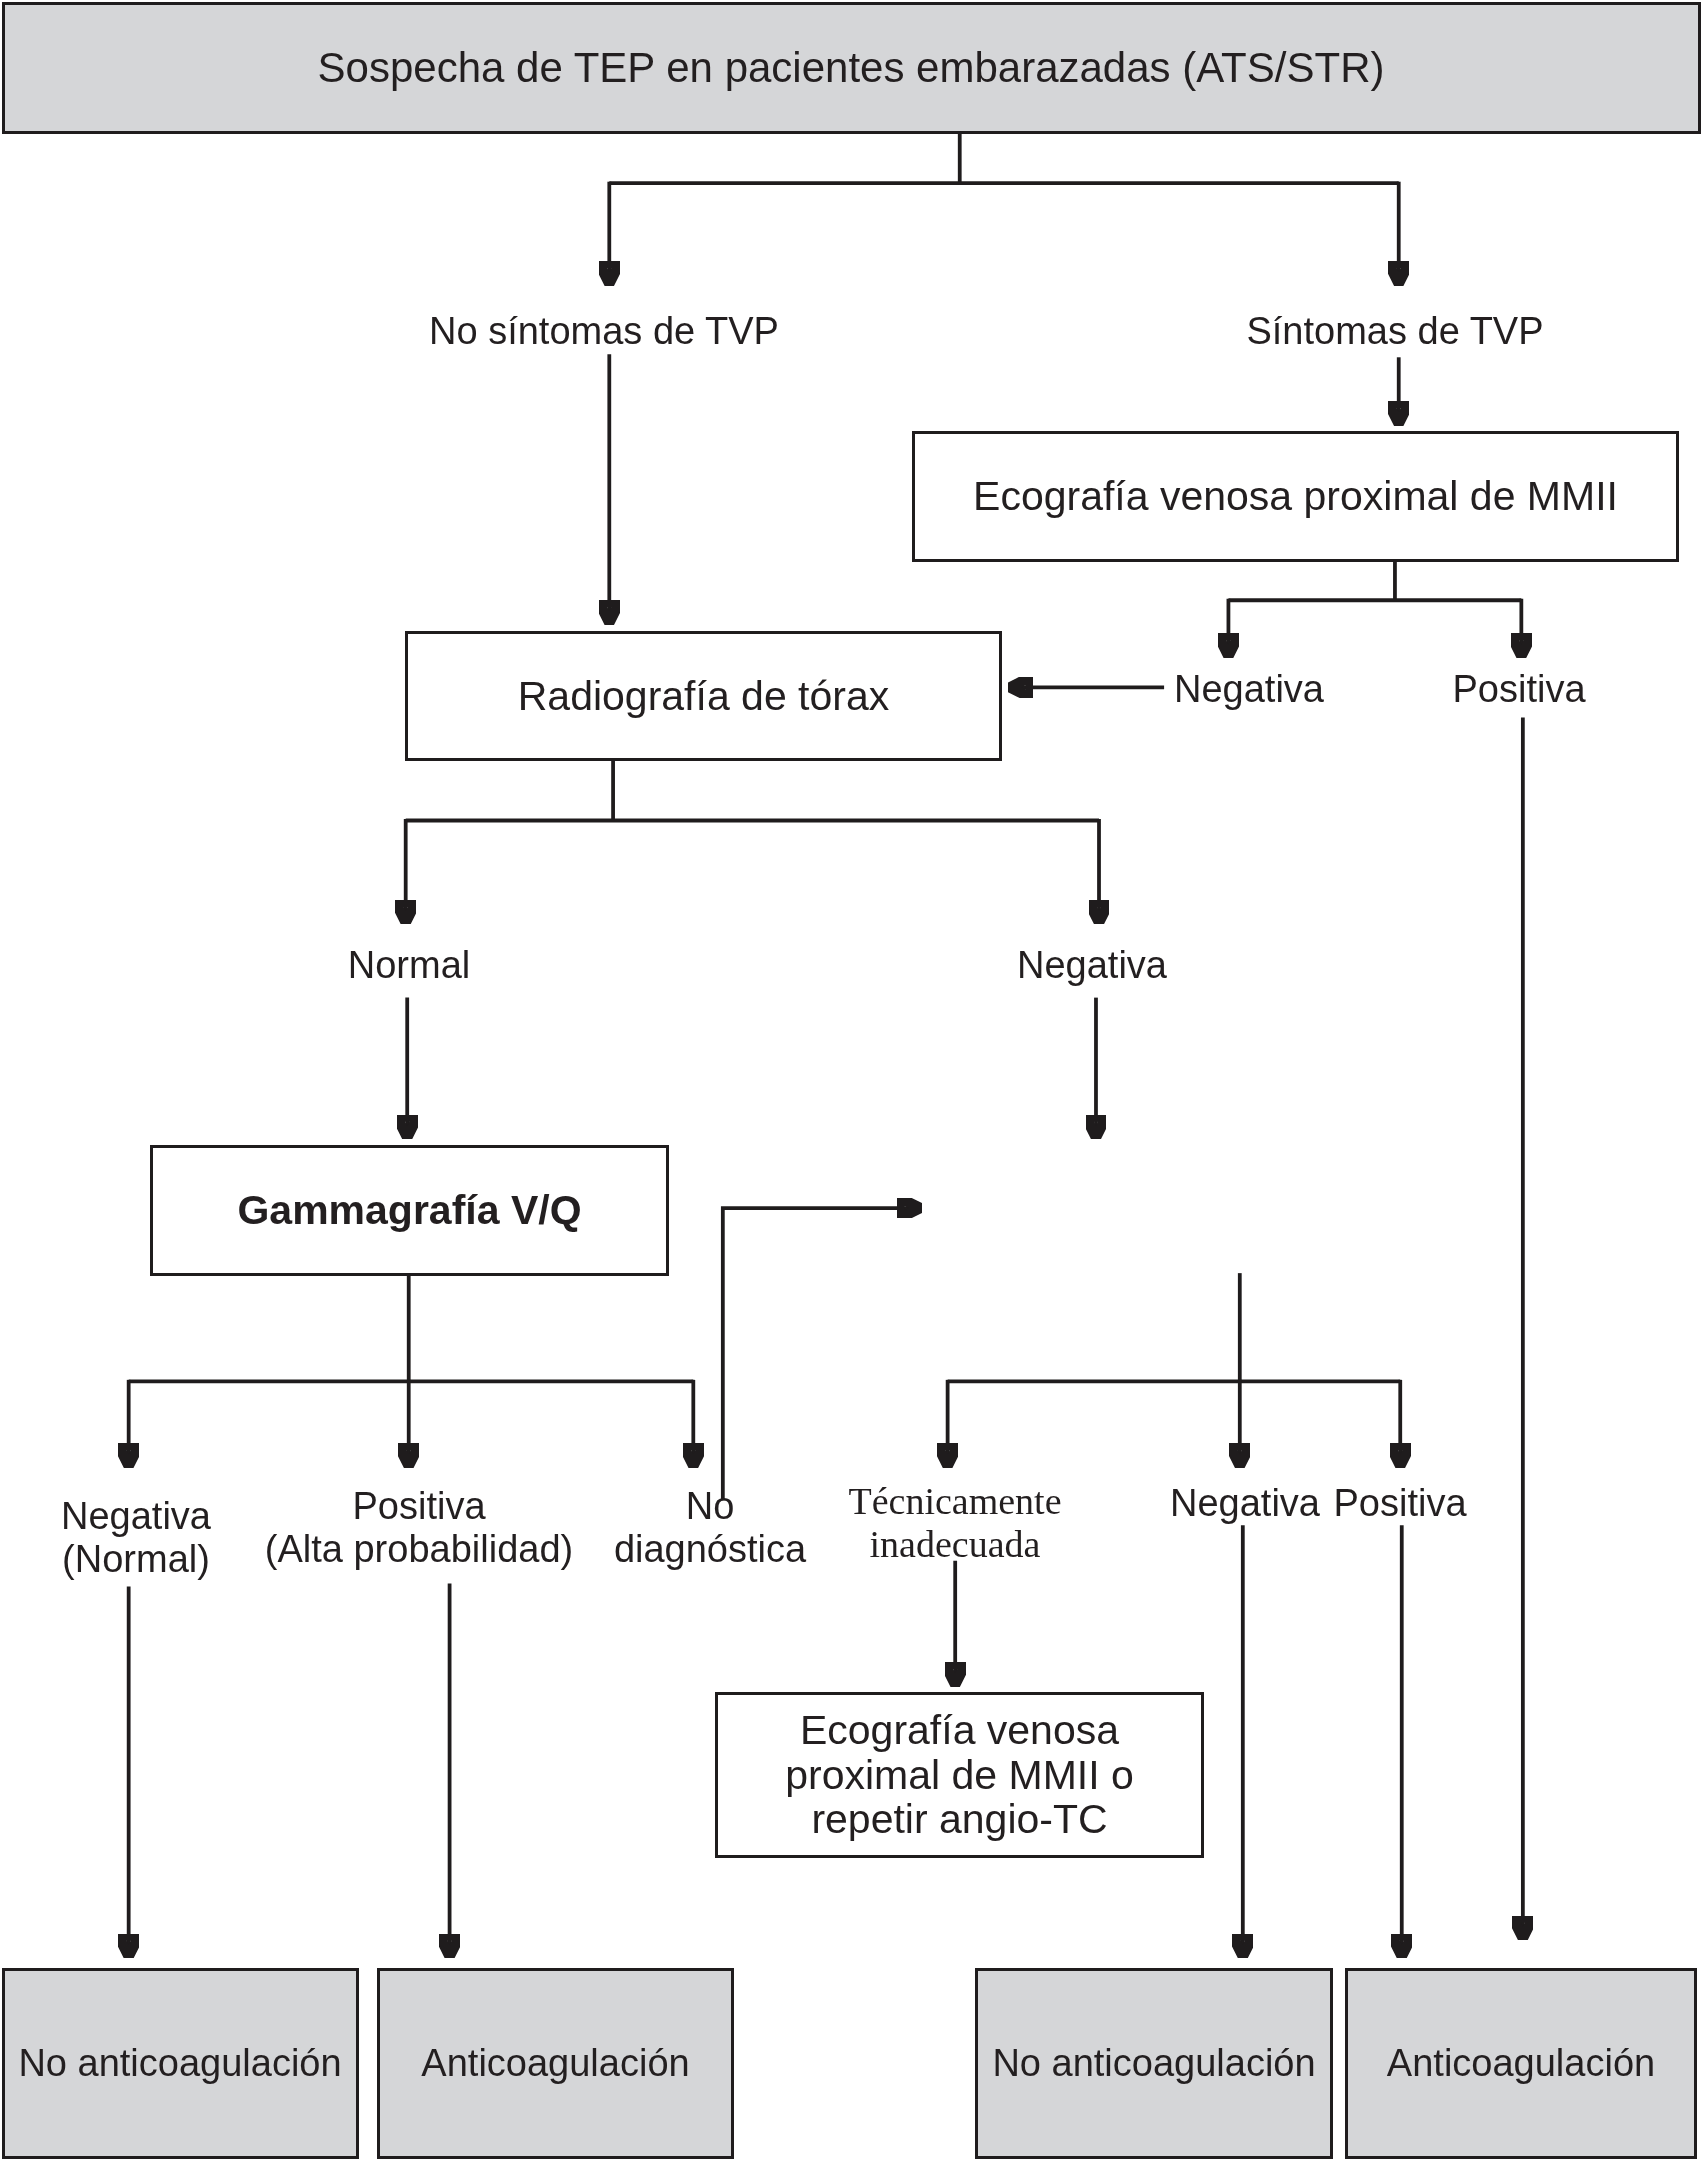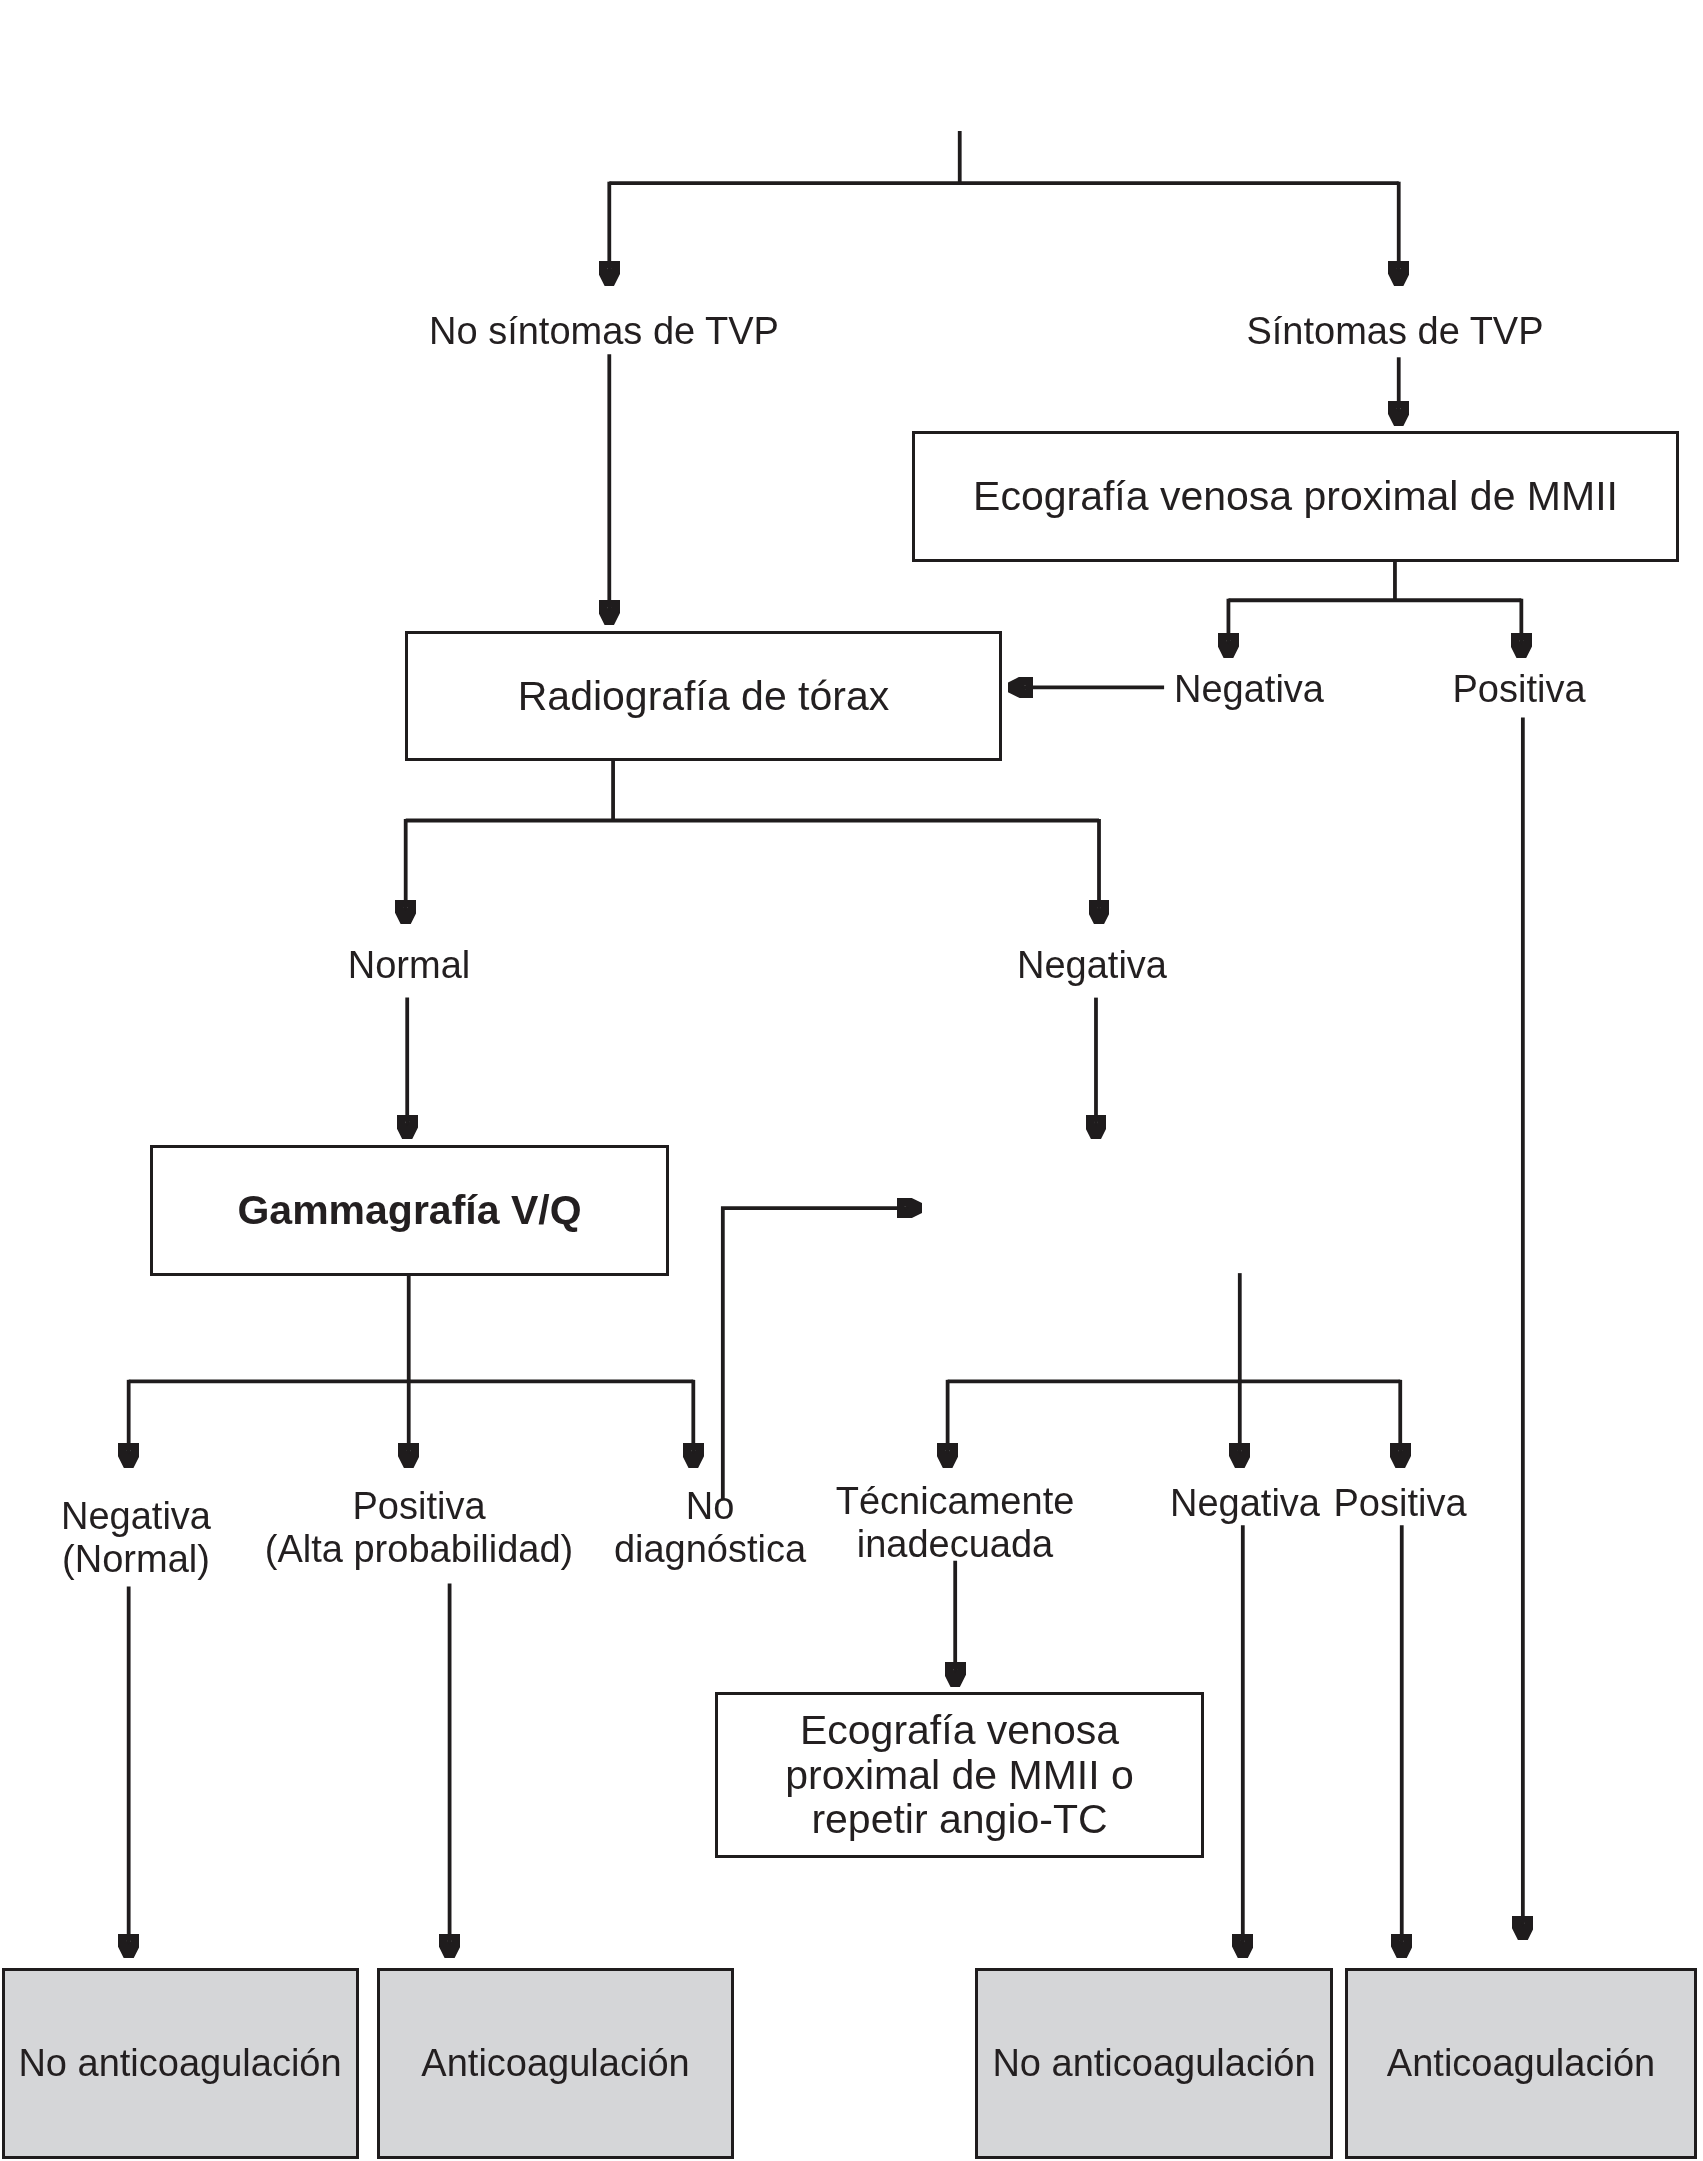--- a/index.html
+++ b/index.html
@@ -76,20 +76,23 @@
     <path d="M1638 1823 V1934" marker-end="url(#ah)"></path>
     <path d="M1850 1823 V1934" marker-end="url(#ah)"></path>
     <path d="M955 1982 V1596 H1213" marker-end="url(#ah)"></path>
     <path d="M170 2096 V2582" marker-end="url(#ah)"></path>
     <path d="M594 2092 V2582" marker-end="url(#ah)"></path>
     <path d="M1262 2062 V2223" marker-end="url(#ah)"></path>
     <path d="M1642 2015 V2582" marker-end="url(#ah)"></path>
     <path d="M1852 2015 V2582" marker-end="url(#ah)"></path>
   </svg>
 
+  <div class="box gray title" style="left:1.5px;top:1.5px;width:1699px;height:132px;">
+    <span>Sospecha de TEP en pacientes embarazadas (ATS/STR)</span>
+  </div>
 
   <div class="box" style="left:912px;top:431px;width:767px;height:131px;">
     <span>Ecografía venosa proximal de MMII</span>
   </div>
 
   <div class="box" style="left:405px;top:631px;width:597px;height:130px;">
     <span>Radiografía de tórax</span>
   </div>
 
   <div class="box" style="left:150px;top:1145px;width:519px;height:131px;font-weight:bold;">
@@ -124,19 +127,19 @@
   <div class="lbl" style="left:1249px;top:689px;">Negativa</div>
   <div class="lbl" style="left:1519px;top:689px;">Positiva</div>
   <div class="lbl" style="left:409px;top:965px;">Normal</div>
   <div class="lbl" style="left:1092px;top:965px;">Negativa</div>
   <div class="lbl" style="left:136px;top:1538px;">Negativa
 (Normal)</div>
   <div class="lbl" style="left:419px;top:1528px;">Positiva
 (Alta probabilidad)</div>
   <div class="lbl" style="left:710px;top:1528px;">No
 diagnóstica</div>
-  <div class="lbl" style="left:955px;top:1523px;">Técnicamente
+  <div class="lbl" style="left:955px;top:1523px;font-family:Liberation Serif, serif;">Técnicamente
 inadecuada</div>
   <div class="lbl" style="left:1245px;top:1503px;">Negativa</div>
   <div class="lbl" style="left:1400px;top:1503px;">Positiva</div>
 
 </div>
 
 
 </body></html>

